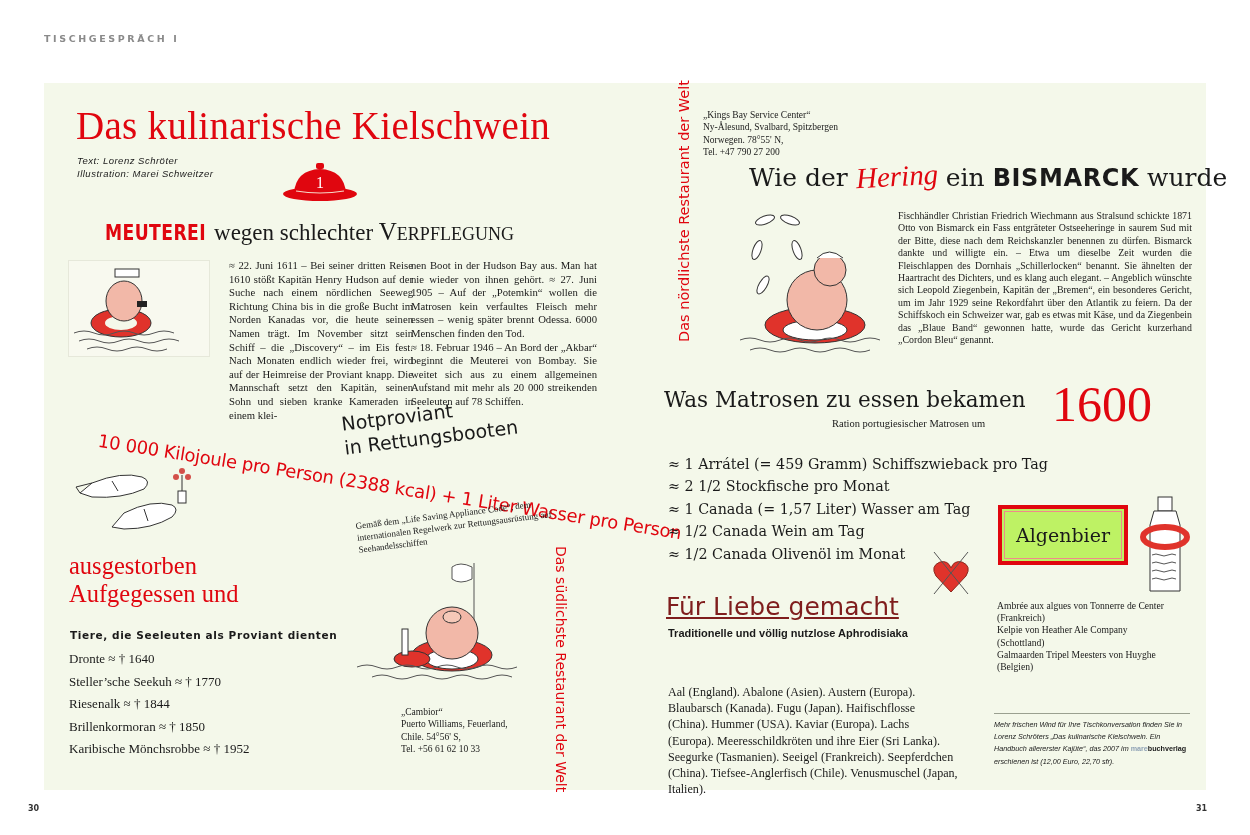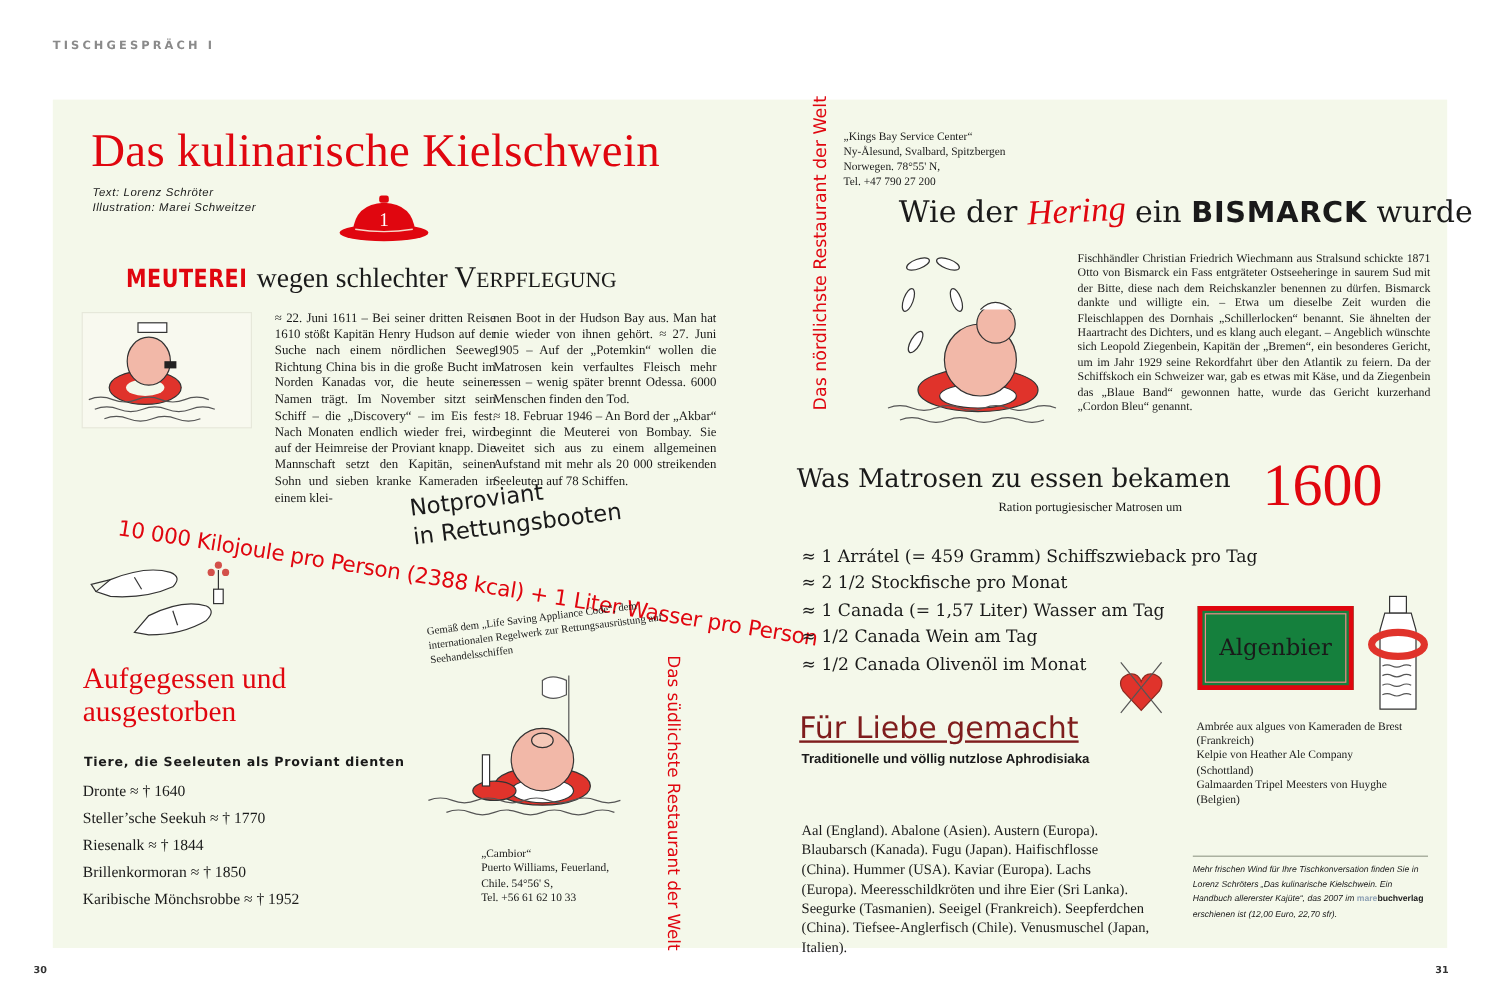--- a/index.html
+++ b/index.html
@@ -43,21 +43,21 @@
   .wie { left:749px; top:160px; font-size:25px; white-space:nowrap; font-family:"DejaVu Serif", serif; }
   .wie .hering { color:#e0060f; font-size:29px; font-style:italic; display:inline-block; transform:rotate(-3deg); font-family:"Liberation Serif", serif; }
   .wie .bis { font-family:"DejaVu Sans", sans-serif; font-weight:bold; font-size:24px; letter-spacing:0.6px; }
   .fisch { left:898px; top:210px; width:294px; font-size:9.9px; line-height:12.4px; text-align:justify; }
 
   .matrosen { left:664px; top:387px; font-family:"DejaVu Serif", serif; font-size:21.5px; white-space:nowrap; }
   .ration { left:832px; top:418px; font-size:10.5px; white-space:nowrap; }
   .y1600 { left:1032px; top:378px; font-size:50px; color:#e0060f; line-height:52px;margin-left:20px; }
   .ration-list { left:668px; top:453px; font-family:"DejaVu Serif", serif; font-size:14.3px; line-height:22.4px; }
 
-  .algen-box { left:998px; top:505px; width:130px; height:70px; background:#15803d; border:4px solid #e0060f; box-sizing:border-box; }
+  .algen-box { left:998px; top:505px; width:130px; height:60px; background:#bef264; border:4px solid #e0060f; box-sizing:border-box; }
   .algen-inner { position:absolute; left:2px; top:2px; right:2px; bottom:2px; border:1px solid #f08a8a; display:flex; align-items:center; justify-content:center; font-family:"DejaVu Serif", serif; font-size:19px; }
   .algen-list { left:997px; top:600px; font-size:9.6px; line-height:12.2px; }
 
   .liebe { left:666px; top:592px; font-family:"DejaVu Sans", sans-serif; font-size:25px; color:#7f1d1d; white-space:nowrap;text-decoration:underline; }
   .liebe-sub { left:668px; top:627px; font-family:"Liberation Sans", sans-serif; font-weight:bold; font-size:11px; white-space:nowrap; }
   .liebe-body { left:668px; top:684px; width:290px; font-size:12.1px; line-height:16.2px; }
 
   .foot-rule { left:994px; top:713px; width:196px; height:1px; background:#9aa090; }
   .footnote { left:994px; top:719px; width:200px; font-family:"Liberation Sans", sans-serif; font-style:italic; font-size:7.2px; line-height:12.2px; }
   .footnote .mare { color:#8fa2b5; font-style:normal; font-weight:bold; }
@@ -122,22 +122,22 @@
     <line x1="110" y1="10" x2="110" y2="36" stroke="#333"></line>
     <circle cx="104" cy="12" r="3" fill="#d3504a"></circle>
       <circle cx="116" cy="12" r="3" fill="#d3504a"></circle>
       <circle cx="110" cy="6" r="3" fill="#d3504a"></circle>
     <rect x="106" y="26" width="8" height="12" fill="#fff" stroke="#333"></rect>
   </svg>
 </div>
 <div class="abs lsac">Gemäß dem „Life Saving Appliance Code“, dem internationalen Regelwerk zur Rettungsausrüstung auf Seehandelsschiffen</div>
 
 <div class="abs aufg">
+  <div>ausgestorben</div>
   <div>Aufgegessen und</div>
-  <div>ausgestorben</div>
 </div>
 <div class="abs tiere-h">Tiere, die Seeleuten als Proviant dienten</div>
 <div class="abs tiere">
   <div>Dronte ≈ † 1640</div>
   <div>Steller’sche Seekuh ≈ † 1770</div>
   <div>Riesenalk ≈ † 1844</div>
   <div>Brillenkormoran ≈ † 1850</div>
   <div>Karibische Mönchsrobbe ≈ † 1952</div>
 </div>
 
@@ -216,21 +216,21 @@
 </div>
 <div class="abs" style="left:1140px;top:495px;">
   <svg width="50" height="100" viewBox="0 0 50 100">
     <rect x="18" y="2" width="14" height="14" fill="#fff" stroke="#333"></rect>
     <path d="M14 16 L36 16 L40 30 L40 96 L10 96 L10 30 Z" fill="#fff" stroke="#333"></path>
     <ellipse cx="25" cy="42" rx="22" ry="10" fill="none" stroke="#e0332b" stroke-width="6"></ellipse>
     <path d="M12 60 q4 -2 8 0 t8 0 t8 0 M12 68 q4 -2 8 0 t8 0 t8 0 M12 76 q4 -2 8 0 t8 0 t8 0 M12 84 q4 -2 8 0 t8 0 t8 0" stroke="#555" fill="none"></path>
   </svg>
 </div>
 <div class="abs algen-list">
-  <div>Ambrée aux algues von Kameraden de Brest</div>
+  <div>Ambrée aux algues von Tonnerre de Center</div>
   <div>(Frankreich)</div>
   <div>Kelpie von Heather Ale Company</div>
   <div>(Schottland)</div>
   <div>Galmaarden Tripel Meesters von Huyghe</div>
   <div>(Belgien)</div>
 </div>
 
 <div class="abs liebe">Für Liebe gemacht</div>
 <div class="abs liebe-sub">Traditionelle und völlig nutzlose Aphrodisiaka</div>
 <div class="abs liebe-body">Aal (England). Abalone (Asien). Austern (Europa). Blaubarsch (Kanada). Fugu (Japan). Haifischflosse (China). Hummer (USA). Kaviar (Europa). Lachs (Europa). Meeresschildkröten und ihre Eier (Sri Lanka). Seegurke (Tasmanien). Seeigel (Frankreich). Seepferdchen (China). Tiefsee-Anglerfisch (Chile). Venusmuschel (Japan, Italien).</div>

